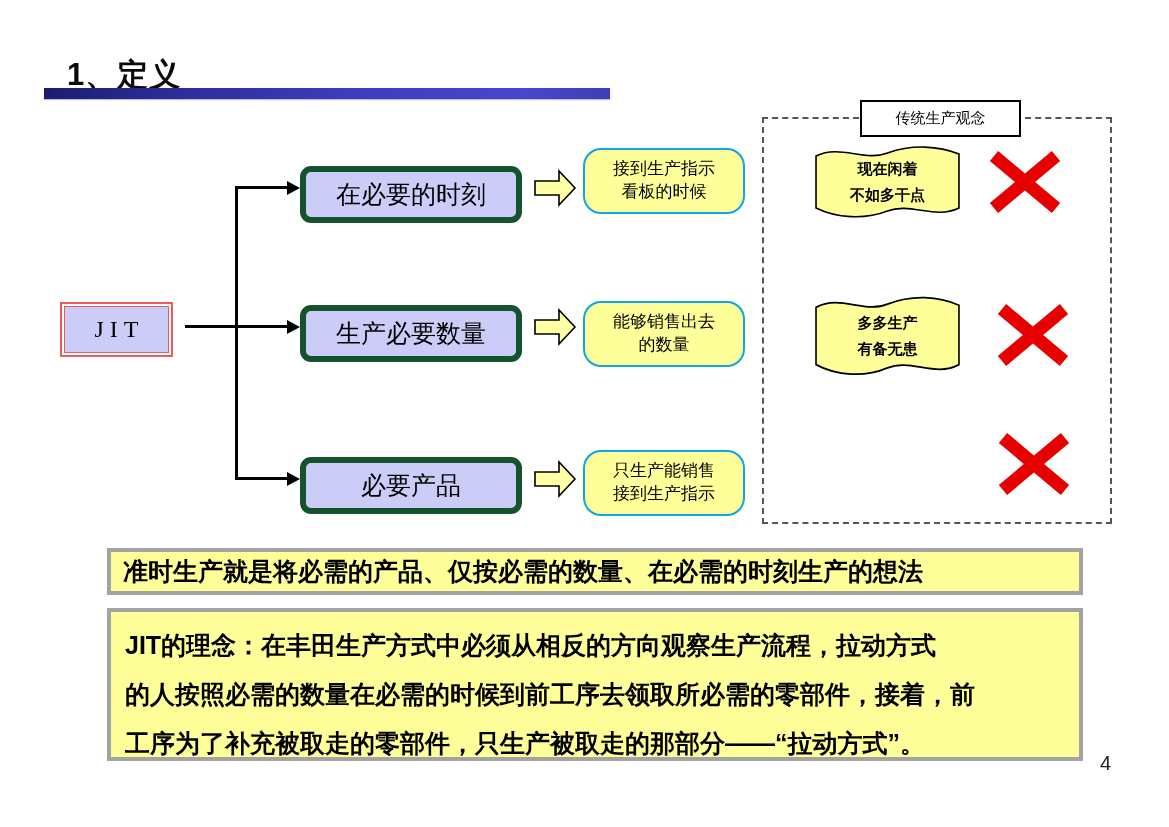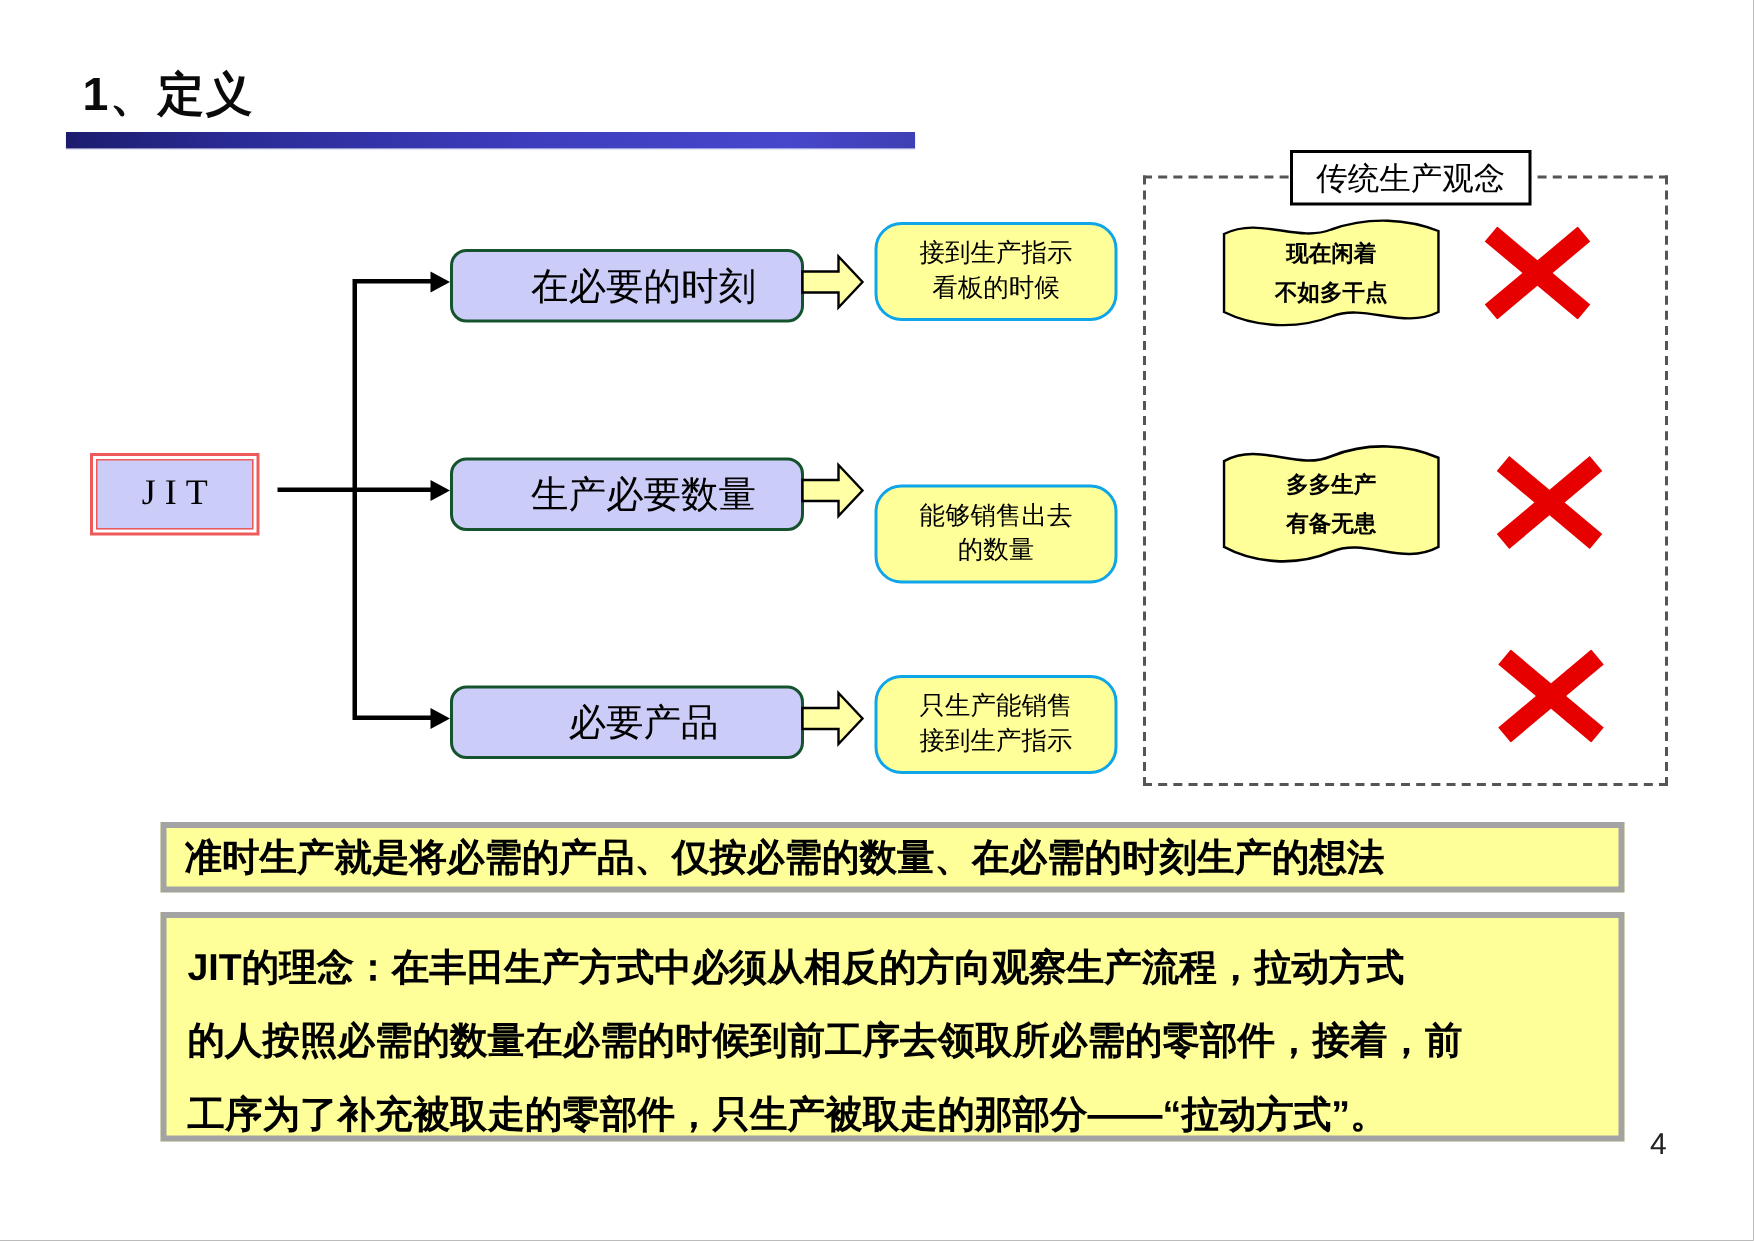--- a/index.html
+++ b/index.html
@@ -7,21 +7,21 @@
     position:relative;
     width:1169px;height:827px;
     background:#fff;
     margin:0 auto;
     overflow:hidden;
     font-family:"Liberation Sans", sans-serif;
     color:#000;
   }
   
   .page-title{
-    position:absolute;left:55px;top:42px;margin:0;
+    position:absolute;left:55px;top:42px;margin:12px;
     font-size:31px;font-weight:bold;color:#0a0a0a;
     letter-spacing:1px;
   }
   .title-bar{
     position:absolute;left:44px;top:88px;width:566px;height:11px;
     background:linear-gradient(90deg,#1c1c6e 0%,#2b2b96 20%,#3d3dbe 55%,#4747cc 85%,#3f3fb4 100%);
     box-shadow:0 1px 1px rgba(120,120,200,.5);
   }
   
   .jit-box{
@@ -42,45 +42,44 @@
   .cline{position:absolute;background:#000;}
   .arrow-head{
     position:absolute;width:0;height:0;
     border-top:7px solid transparent;border-bottom:7px solid transparent;
     border-left:13px solid #000;
   }
   
   .bluebox{
     position:absolute;left:300px;width:210px;height:45px;
     background:var(--lavender,#ccccf8);
-    border:2px solid #14532d;border-radius:11px;
+    border:6px solid #14532d;border-radius:11px;
     display:flex;align-items:center;justify-content:center;
     font-size:25px;
-    padding-left:22px;
   }
   
   .block-arrow{position:absolute;left:533px;width:44px;height:40px;}
   
   .callout{
     position:absolute;left:583px;width:158px;height:62px;
     background:var(--yellow,#ffff99);
     border:2px solid #0ea5e9;border-radius:18px;
     display:flex;flex-direction:column;align-items:center;justify-content:center;
     font-size:17px;line-height:1.35;text-align:center;
   }
   
   .trad-region{
     position:absolute;left:762px;top:117px;width:346px;height:403px;
     border:2px dashed #555;
   }
   .trad-label{
     position:absolute;left:860px;top:100px;width:157px;height:33px;
     background:#fff;border:2px solid #000;
     display:flex;align-items:center;justify-content:center;
-    font-size:21px;z-index:2;
+    font-size:15px;z-index:2;
   }
   
   .flag{position:absolute;left:812px;width:151px;}
   .flag svg{position:absolute;inset:0;width:100%;height:100%;}
   .flag-text{
     position:absolute;inset:0;
     display:flex;flex-direction:column;align-items:center;justify-content:center;
     gap:7px;font-size:15px;font-weight:bold;text-align:right;z-index:1;
   }
   
@@ -132,21 +131,21 @@
   </svg>
   <div class="callout" style="top:148px;">
     <div>接到生产指示</div>
     <div>看板的时候</div>
   </div>
 
   <div class="bluebox" style="top:305px;">生产必要数量</div>
   <svg class="block-arrow" style="top:307px;" viewBox="0 0 44 40">
     <polygon points="2,13 26,13 26,3 42,20 26,37 26,27 2,27" style="fill:var(--arrow-yellow,#ffffa6);stroke:#000;stroke-width:1.6;"></polygon>
   </svg>
-  <div class="callout" style="top:301px;margin-top:22px;">
+  <div class="callout" style="top:301px;">
     <div>能够销售出去</div>
     <div>的数量</div>
   </div>
 
   <div class="bluebox" style="top:457px;">必要产品</div>
   <svg class="block-arrow" style="top:459px;" viewBox="0 0 44 40">
     <polygon points="2,13 26,13 26,3 42,20 26,37 26,27 2,27" style="fill:var(--arrow-yellow,#ffffa6);stroke:#000;stroke-width:1.6;"></polygon>
   </svg>
   <div class="callout" style="top:450px;">
     <div>只生产能销售</div>

